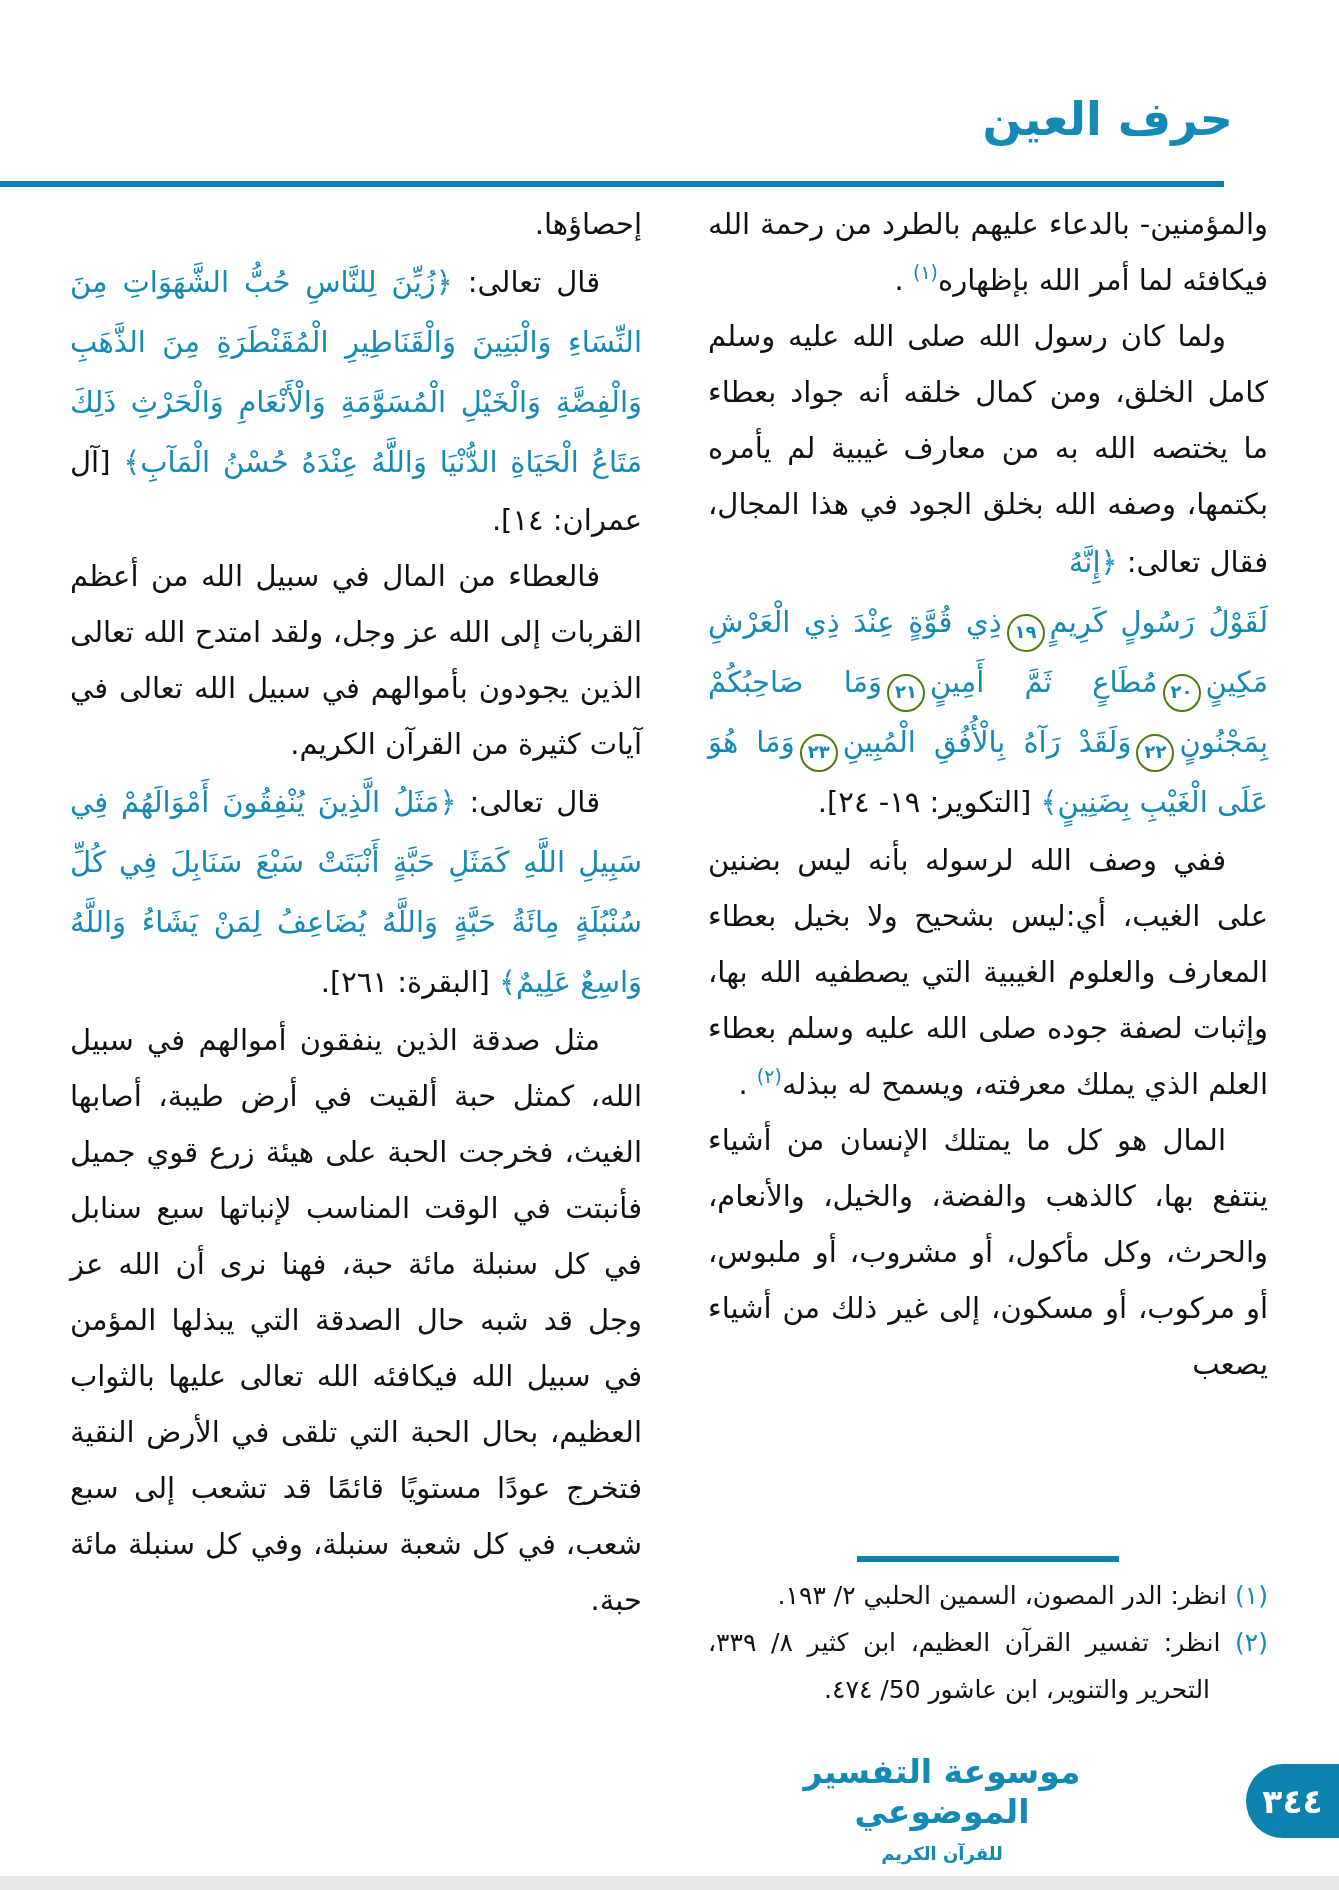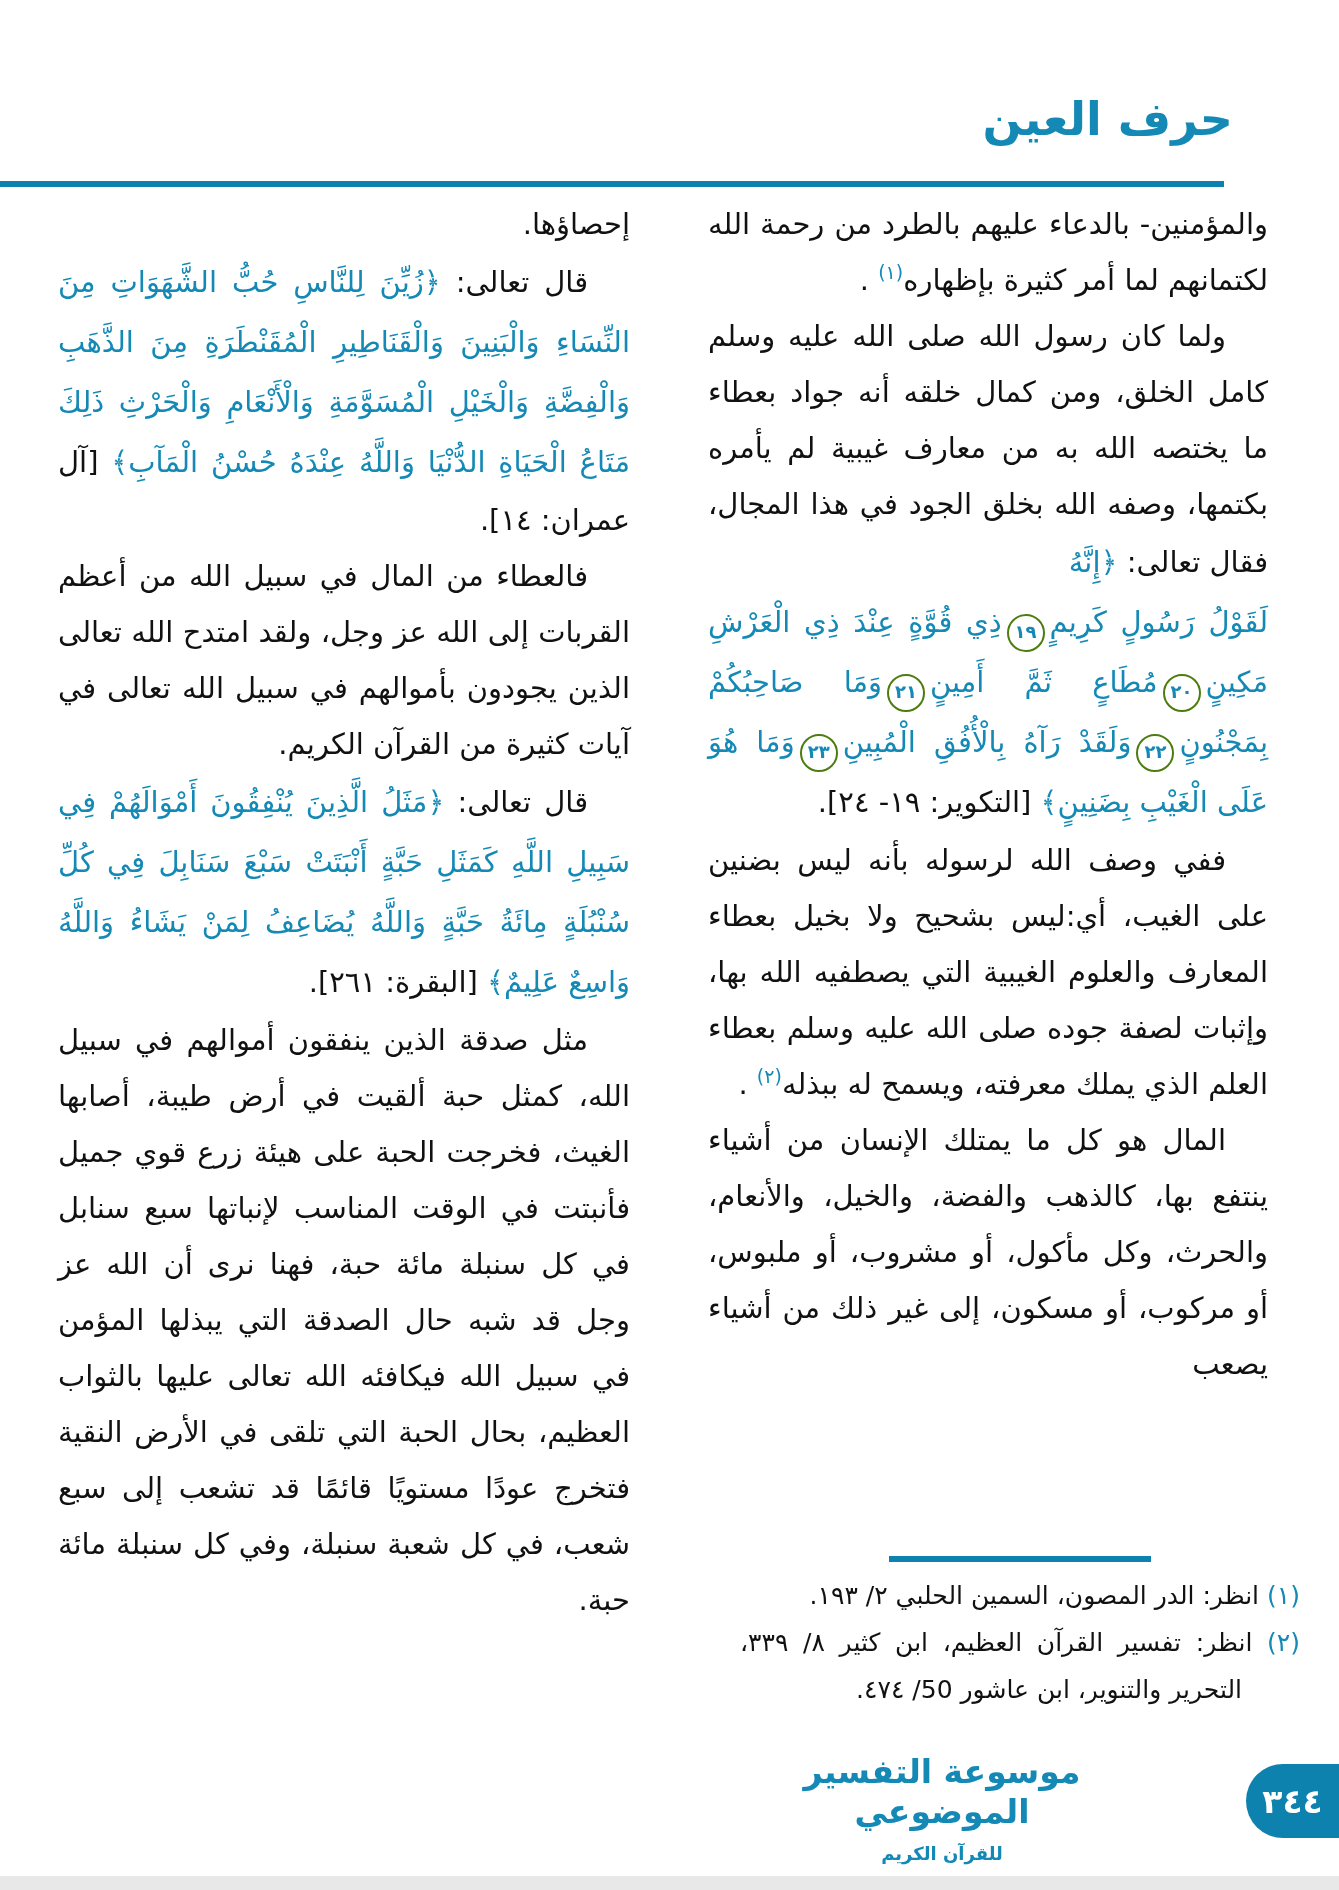--- a/index.html
+++ b/index.html
@@ -22,21 +22,21 @@
     position:absolute;top:181px;left:0;width:1224px;height:6px;
     background:#0e82ae;
   }
   
   .col{
     position:absolute;top:196px;
     direction:rtl;
     text-align:justify;
     font-size:29px;line-height:56px;
   }
-  .col-left{left:58px;width:572px;}
+  .col-left{left:70px;width:572px;}
   .col-right{left:708px;width:560px;}
   .col p{margin:0;}
   p.indent{text-indent:42px;}
   .q{color:#1489b5;font-weight:500;line-height:60px;}
   .q-block{color:#1489b5;line-height:60px;margin:2px 0;}
   .ref{color:#111;}
   .fn-sup{
     color:#1489b5;font-size:19px;vertical-align:super;line-height:0;
   }
   .ayah-n{
@@ -45,21 +45,21 @@
     color:#1489b5;font-size:18px;line-height:32px;
     text-align:center;vertical-align:-6px;margin:0 5px;
     font-weight:bold;
   }
   .section-heading{
     color:#1489b5;font-weight:bold;font-size:31px;
     margin:14px 0 6px 0 !important;
   }
   
   .footnotes{
-    position:absolute;left:740px;top:1556px;width:560px;
+    position:absolute;left:708px;top:1556px;width:560px;
     direction:rtl;text-align:justify;
     font-size:25px;line-height:47px;
   }
   .fn-rule{width:262px;height:6px;background:#0e82ae;margin:0 auto 10px auto;}
   .fn-item{margin:0;padding-right:58px;text-indent:-58px;}
   .fn-num{color:#1489b5;}
   
   .footer-logo{
     position:absolute;left:742px;top:1752px;width:400px;
     text-align:center;color:#1489b5;direction:rtl;
@@ -76,21 +76,21 @@
 </style>
 </head>
 <body>
 
 <div class="page">
 
   <div class="header-title">حرف العين</div>
   <div class="header-rule"></div>
 
   <div class="col col-right">
-    <p><span>والمؤمنين- بالدعاء عليهم بالطرد من رحمة الله لكتمانهم لما أمر كثيرة بإظهاره</span><span class="fn-sup">(١)</span><span> .</span></p>
+    <p><span>والمؤمنين- بالدعاء عليهم بالطرد من رحمة الله فيكافئه لما أمر الله بإظهاره</span><span class="fn-sup">(١)</span><span> .</span></p>
 
     <p class="indent"><span>ولما كان رسول الله صلى الله عليه وسلم كامل الخلق، ومن كمال خلقه أنه جواد بعطاء ما يختصه الله به من معارف غيبية لم يأمره بكتمها، وصفه الله بخلق الجود في هذا المجال، فقال تعالى: </span><span class="q">﴿إِنَّهُ</span></p>
 
     <p class="q-block">
       <span>لَقَوْلُ رَسُولٍ كَرِيمٍ</span><span class="ayah-n">١٩</span><span>ذِي قُوَّةٍ عِنْدَ ذِي الْعَرْشِ مَكِينٍ</span><span class="ayah-n">٢٠</span><span>مُطَاعٍ ثَمَّ أَمِينٍ</span><span class="ayah-n">٢١</span><span>وَمَا صَاحِبُكُمْ بِمَجْنُونٍ</span><span class="ayah-n">٢٢</span><span>وَلَقَدْ رَآهُ بِالْأُفُقِ الْمُبِينِ</span><span class="ayah-n">٢٣</span><span>وَمَا هُوَ عَلَى الْغَيْبِ بِضَنِينٍ﴾ </span><span class="ref">[التكوير: ١٩- ٢٤].</span>
     </p>
 
     <p class="indent"><span>ففي وصف الله لرسوله بأنه ليس بضنين على الغيب، أي:ليس بشحيح ولا بخيل بعطاء المعارف والعلوم الغيبية التي يصطفيه الله بها، وإثبات لصفة جوده صلى الله عليه وسلم بعطاء العلم الذي يملك معرفته، ويسمح له ببذله</span><span class="fn-sup">(٢)</span><span> .</span></p>
 
 

